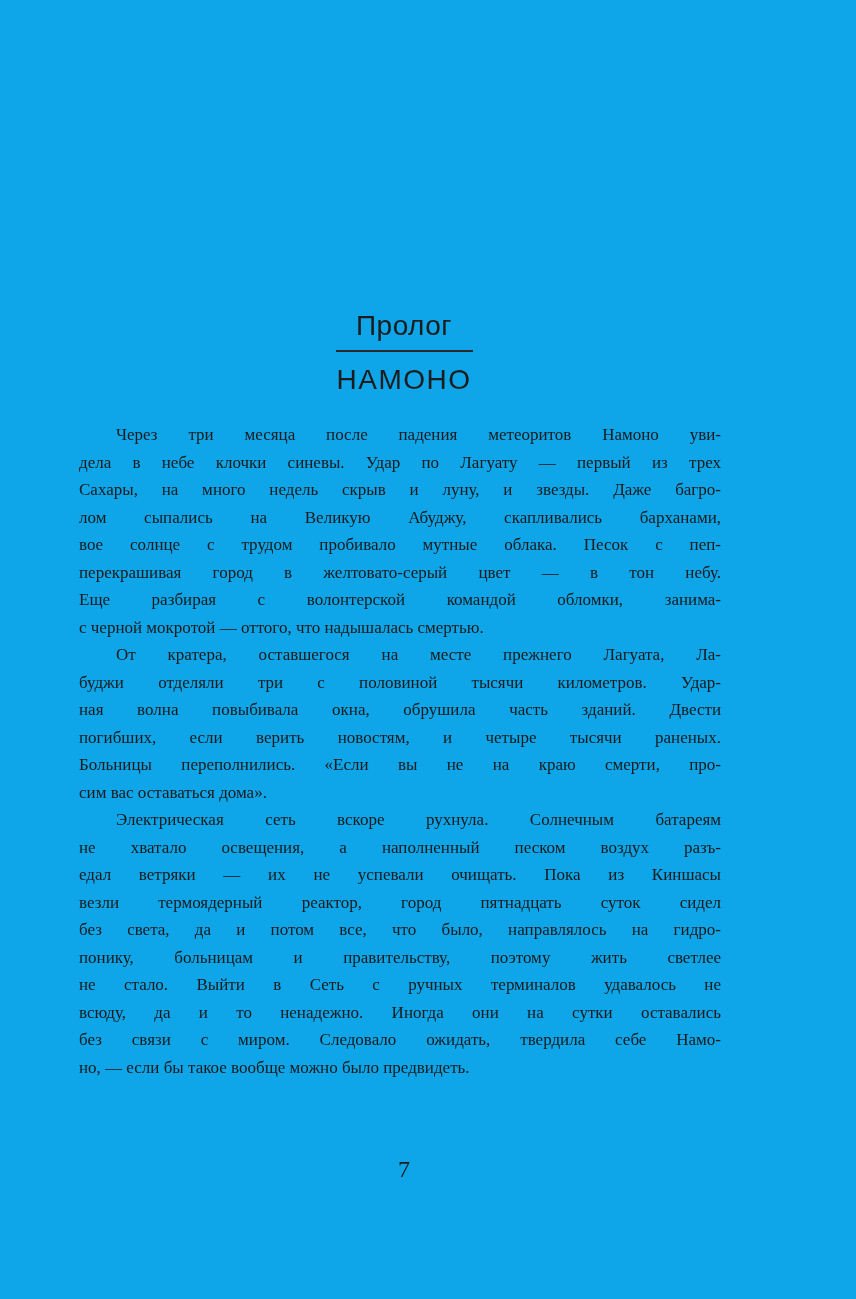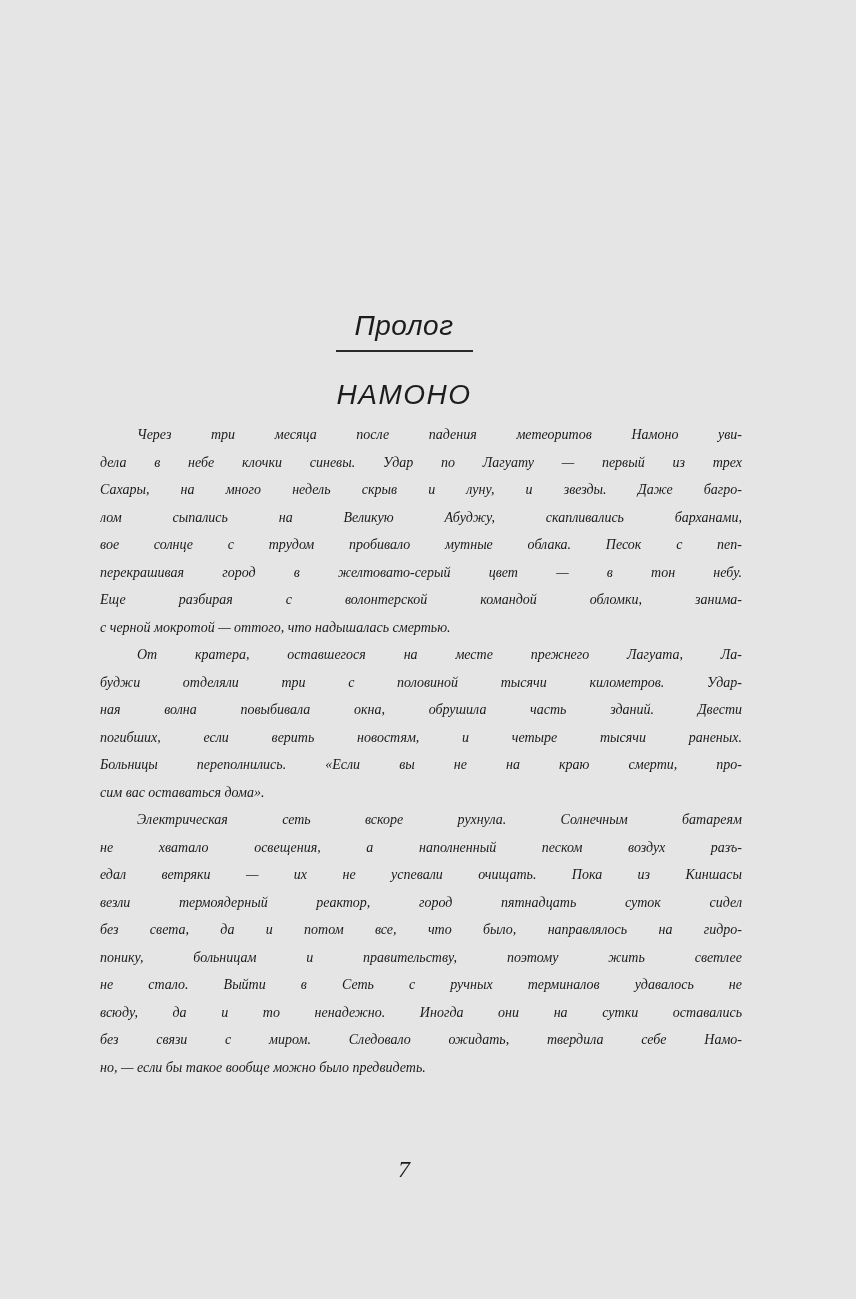--- a/index.html
+++ b/index.html
@@ -4,25 +4,24 @@
 <style>
   html, body {
     margin: 0;
     padding: 0;
     background: #ffffff;
   }
   .page {
     position: relative;
     width: 856px;
     height: 1299px;
-    background: #e5e5e5;
+    background: #0ea5e9;
     overflow: hidden;
     font-family: "Liberation Serif", serif;
     color: #1a1a1a;
-    font-style: italic;
   }
   .front-matter {
     position: absolute;
     left: 83px;
     top: 312px;
     width: 642px;
     text-align: center;
   }
   .prologue-heading {
     font-family: "Liberation Sans", sans-serif;
@@ -37,29 +36,29 @@
     height: 0;
     border-top: 2px solid #2a2a2a;
     margin: 10px auto 0 auto;
   }
   .chapter-heading {
     font-family: "Liberation Sans", sans-serif;
     font-size: 28px;
     font-weight: 400;
     line-height: 1;
     letter-spacing: 1.5px;
-    margin-top: 29px;
+    margin-top: 14px;
     color: #1c1c1c;
   }
   .body-text {
     position: absolute;
-    left: 100px;
+    left: 79px;
     top: 421px;
     width: 642px;
-    font-size: 14px;
+    font-size: 17px;
     line-height: 27.5px;
     color: #1a1a1a;
   }
   .para {
     margin: 0;
     padding: 0;
   }
   .line {
     text-align: justify;
     text-align-last: justify;

